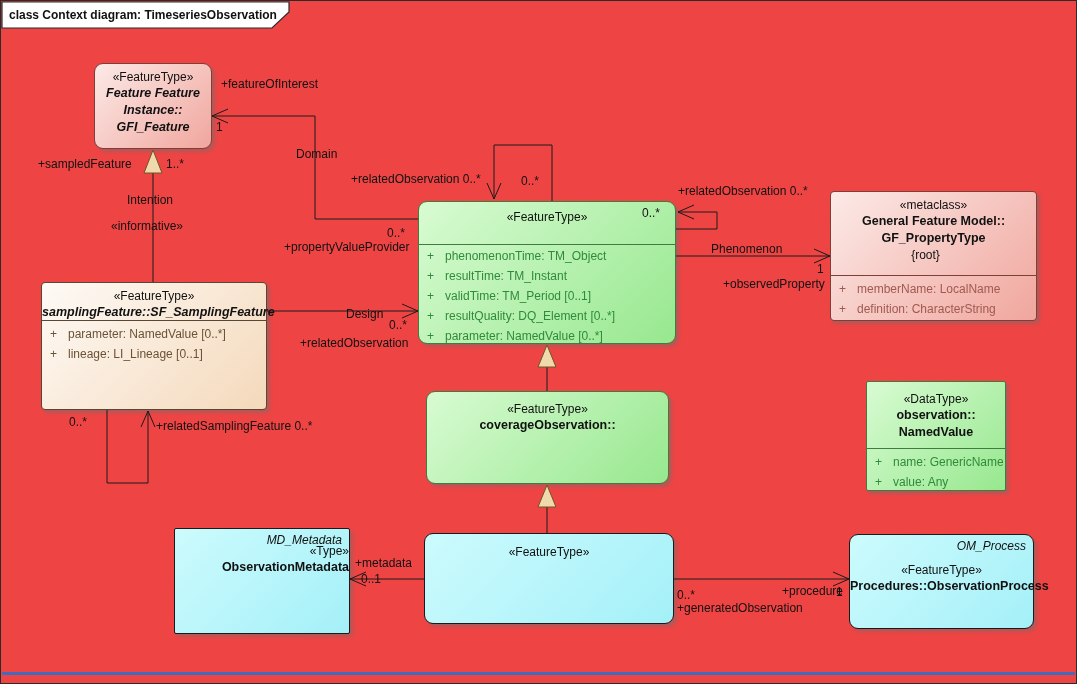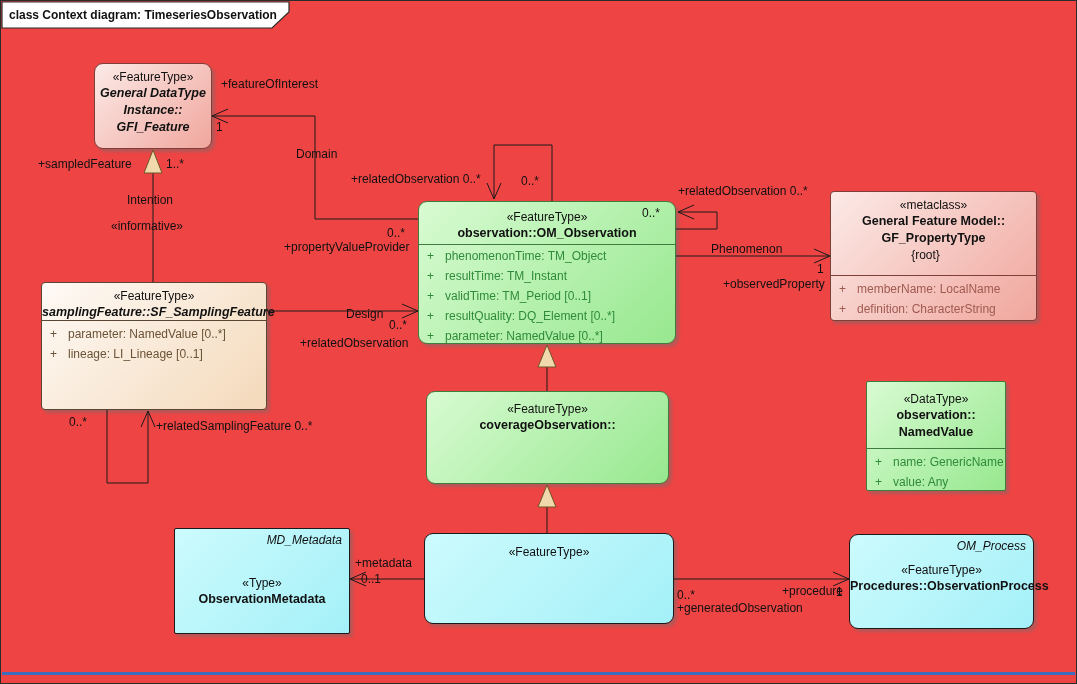--- a/index.html
+++ b/index.html
@@ -103,21 +103,21 @@
       <line x1="673" y1="578" x2="848" y2="578"></line>
       <polyline points="832,571 848,578 832,585"></polyline>
     </g>
   </svg>
 
   <div class="title-text">class Context diagram: TimeseriesObservation</div>
 
   <div class="box pink r8" style="left:93px;top:62px;width:118px;height:86px;">
     <div class="hdr">
       <div class="stereo">«FeatureType»</div>
-      <div class="cname it">General DataType</div>
+      <div class="cname it">Feature Feature</div>
       <div class="cname it">Instance::</div>
       <div class="cname it">GFI_Feature</div>
     </div>
   </div>
 
   <div class="box tan r4 tan-attr" style="left:40px;top:281px;width:226px;height:128px;">
     <div class="hdr sep-tan" style="height:38px;">
       <div class="stereo">«FeatureType»</div>
       <div class="cname it">samplingFeature::SF_SamplingFeature</div>
     </div>
@@ -129,21 +129,20 @@
       <div class="attr">
         <span class="vis">+</span>
         <span>lineage: LI_Lineage [0..1]</span>
       </div>
     </div>
   </div>
 
   <div class="box green r8 green-attr" style="left:417px;top:200px;width:258px;height:143px;">
     <div class="hdr sep-green" style="height:43px;padding-top:7px;">
       <div class="stereo">«FeatureType»</div>
-      <div class="cname">observation::OM_Observation</div>
     </div>
     <div class="attrs" style="padding-top:1px;">
       <div class="attr">
         <span class="vis">+</span>
         <span>phenomenonTime: TM_Object</span>
       </div>
       <div class="attr">
         <span class="vis">+</span>
         <span>resultTime: TM_Instant</span>
       </div>
@@ -201,21 +200,21 @@
       </div>
       <div class="attr">
         <span class="vis">+</span>
         <span>value: Any</span>
       </div>
     </div>
   </div>
 
   <div class="box cyan" style="left:173px;top:527px;width:176px;height:106px;border-radius:2px;">
     <div class="corner">MD_Metadata</div>
-    <div class="hdr" style="padding-top:46px;">
+    <div class="hdr" style="padding-top:14px;text-align:right;">
       <div class="stereo">«Type»</div>
       <div class="cname">ObservationMetadata</div>
     </div>
   </div>
 
   <div class="box cyan r8" style="left:423px;top:532px;width:250px;height:91px;">
     <div class="hdr" style="padding-top:10px;">
       <div class="stereo">«FeatureType»</div>
     </div>
   </div>

